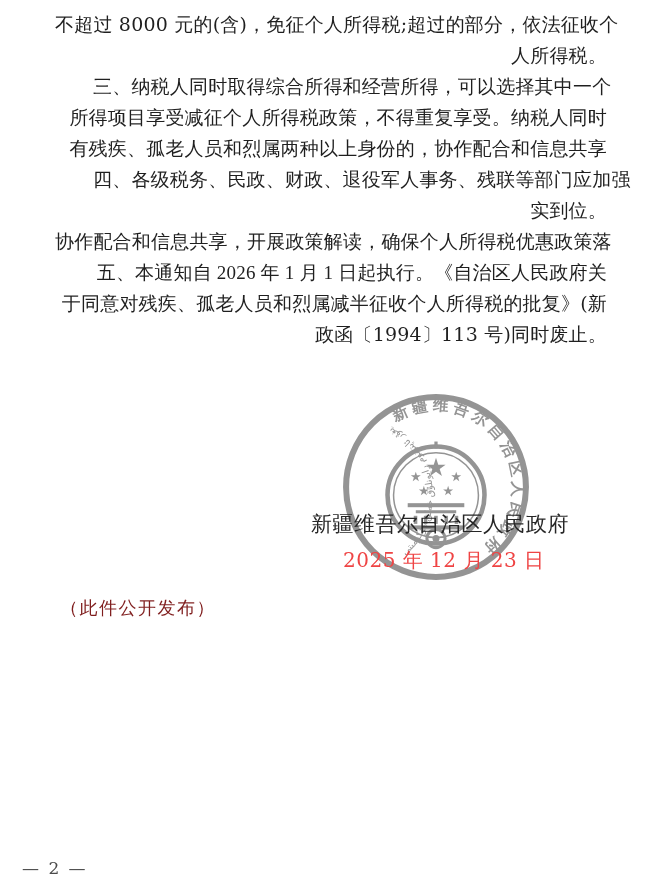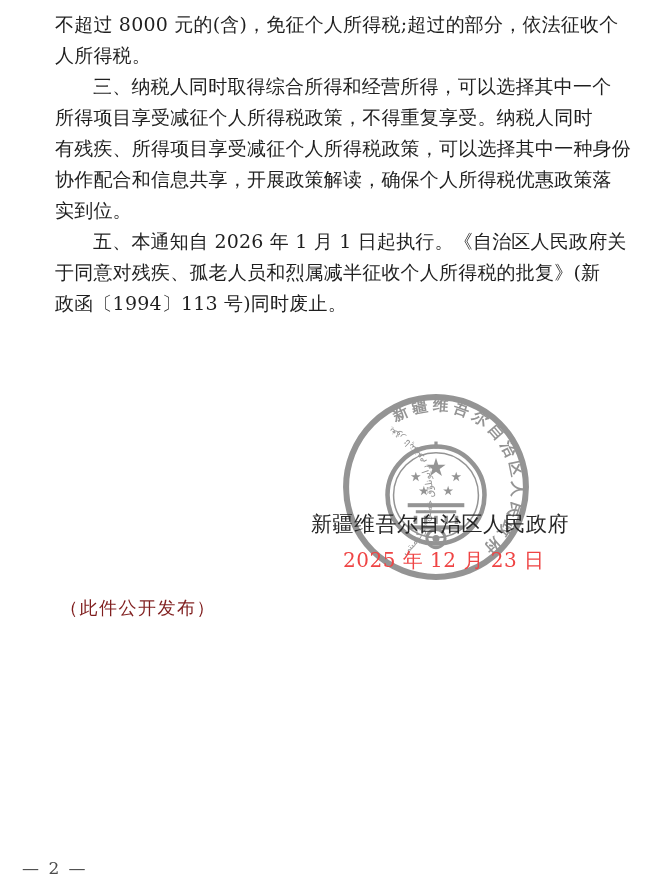--- a/index.html
+++ b/index.html
@@ -2,22 +2,22 @@
 <html><head>
 <meta charset="utf-8">
 <style>
   html,body{margin:0;padding:0;background:#e8e8e8;}
   .page{
     position:relative;width:647px;height:893px;background:#ffffff;
     font-family:"DejaVu Serif","Liberation Serif",serif;color:#1f1f1f;
     overflow:hidden;margin:0 auto;
   }
   .body-text{position:absolute;left:55px;top:9px;width:552px;}
-  .line{font-size:19px;line-height:31px;letter-spacing:0.2px;white-space:nowrap;}
-  .line.indent{padding-left:38px;}
+  .line{font-size:19px;line-height:31px;letter-spacing:0.2px;white-space:nowrap;text-align:right;}
+  .line.indent{padding-left:38px;font-family:Liberation Serif, serif;}
   .seal{
     position:absolute;left:339px;top:390px;width:194px;height:194px;
     z-index:1;opacity:0.93;filter:blur(0.4px);
   }
   .signature{
     position:absolute;left:311px;top:510px;z-index:2;
     font-size:21px;letter-spacing:0.5px;color:#262626;white-space:nowrap;
   }
   .issue-date{
     position:absolute;left:343px;top:547px;z-index:2;
@@ -35,23 +35,24 @@
 </head>
 <body>
 
 <div class="page">
 
   <div class="body-text">
     <div class="line">不超过 8000 元的(含)，免征个人所得税;超过的部分，依法征收个</div>
     <div class="line">人所得税。</div>
     <div class="line indent">三、纳税人同时取得综合所得和经营所得，可以选择其中一个</div>
     <div class="line">所得项目享受减征个人所得税政策，不得重复享受。纳税人同时</div>
-    <div class="line">有残疾、所得项目享受减征个人所得税政策，可以选择其中一种身份</div>
+    <div class="line">有残疾、孤老人员和烈属两种以上身份的，协作配合和信息共享</div>
+    <div class="line indent">四、各级税务、民政、财政、退役军人事务、残联等部门应加强</div>
+    <div class="line">实到位。</div>
     <div class="line">协作配合和信息共享，开展政策解读，确保个人所得税优惠政策落</div>
-    <div class="line">实到位。</div>
     <div class="line indent">五、本通知自 2026 年 1 月 1 日起执行。《自治区人民政府关</div>
     <div class="line">于同意对残疾、孤老人员和烈属减半征收个人所得税的批复》(新</div>
     <div class="line">政函〔1994〕113 号)同时废止。</div>
   </div>
 
   <div class="seal">
     <svg viewBox="0 0 192 192" width="194" height="194">
       <defs>
         <path id="cnArc" d="M 52.4 33.7 A 76 76 0 0 1 139.6 158.3" fill="none"></path>
         <path id="ugArc" d="M 63.9 164.9 A 76 76 0 0 0 50.0 36.5" fill="none"></path>

